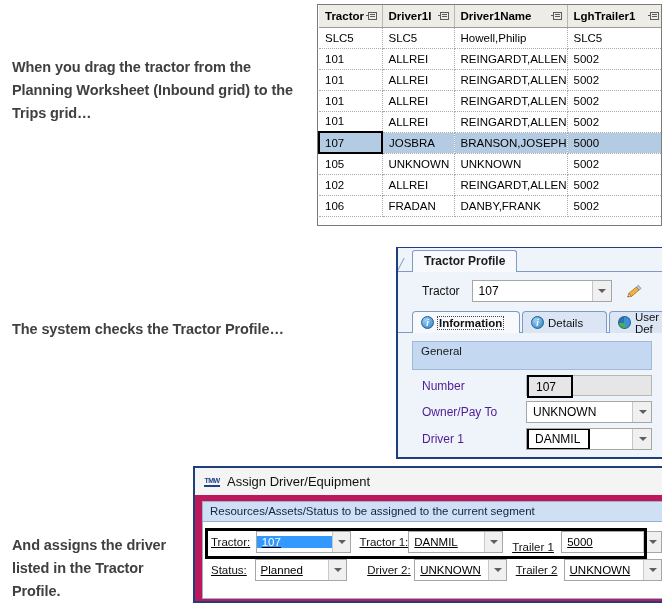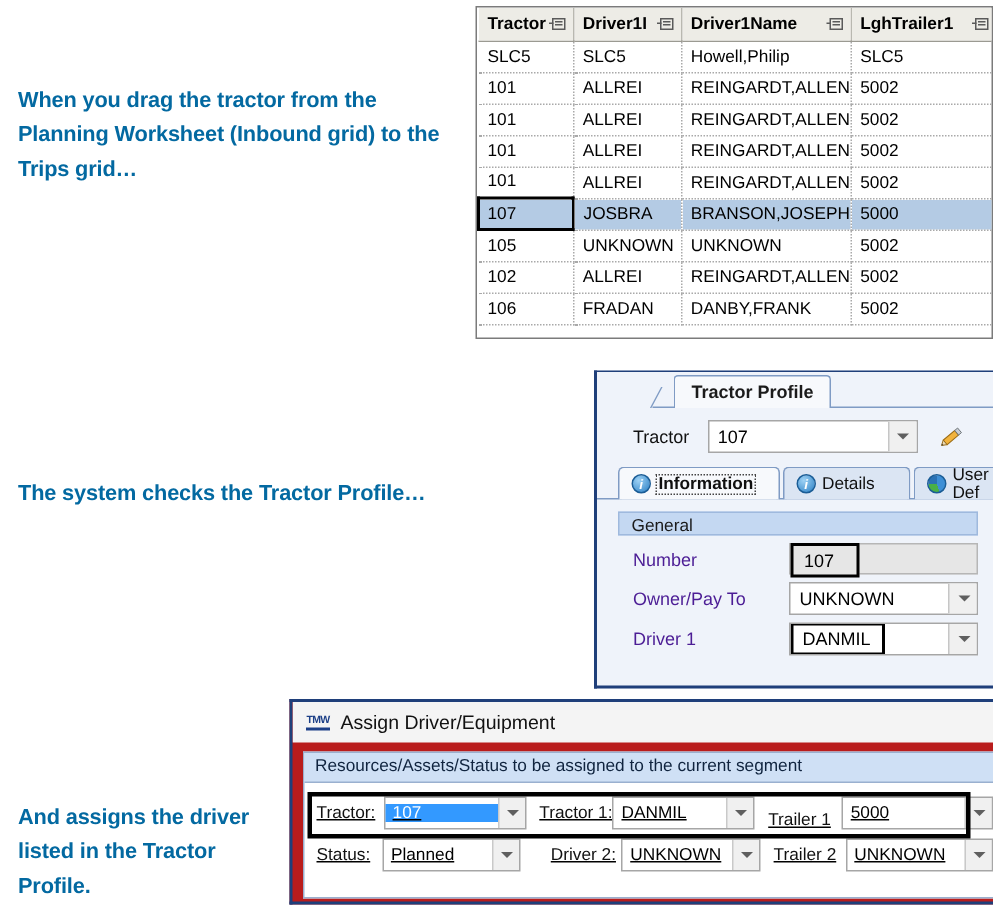--- a/index.html
+++ b/index.html
@@ -11,21 +11,21 @@
     overflow: hidden;
   }
   #root { position: relative; width: 662px; height: 605px; }
 
   
   .callout {
     position: absolute;
     font-weight: bold;
     font-size: 14.5px;
     line-height: 1.58;
-    color: #0369a1;
+    color: #404040;
     letter-spacing: -0.1px;
   }
 
   
   #grid {
     position: absolute;
     left: 317px; top: 4px;
     width: 345px; height: 222px;
     border: 1px solid #7b7b7b;
     background: #ffffff;
@@ -88,21 +88,20 @@
     border-left: 2px solid #1f3f7a;
     border-top: 1px solid #1f3f7a;
     border-bottom: 2px solid #1f3f7a;
     overflow: hidden;
   }
   .tabstrip-top {
     position: relative;
     height: 24px;
     background: #eff3fa;
     border-bottom: 1px solid #7f9bc4;
-    margin-left: 37px;
   }
   .tab-main {
     position: absolute;
     left: 14px; top: 2px;
     height: 22px;
     padding: 3px 11px 0 11px;
     background: #f7f9fc;
     border: 1px solid #7f9bc4;
     border-bottom: none;
     border-radius: 3px 3px 0 0;
@@ -182,21 +181,21 @@
     background: conic-gradient(#3d8fd6 0 45%, #49b049 45% 75%, #2b72b5 75% 100%);
     border: 1px solid #1b5d96;
   }
   .section-bar {
     margin: 8px 10px 0 14px;
     background: #c4d8f2;
     border: 1px solid #9fb9dd;
     font-size: 11.5px;
     color: #1a1a1a;
     padding: 3px 0 3px 8px;
-    height: 16px;
+    height: 29px;
   }
   .field-row {
     display: flex; align-items: center;
     padding: 5px 10px 0 24px;
   }
   .field-row .flbl { width: 104px; font-size: 12px; color: #4c1d95; }
   .readonly-box {
     background: #e6e6e6;
     border: 1px solid #b6b6b6;
     height: 21px;
@@ -215,21 +214,21 @@
     height: 22px; display: inline-flex; align-items: center;
     padding: 0 8px 0 6px; font-size: 12px; color: #000;
     margin: -1px 0;
   }
 
   
   #assign {
     position: absolute;
     left: 193px; top: 466px;
     width: 469px; height: 137px;
-    background: #b91c1c;
+    background: #be185d;
     border: 2px solid #1f3f7a;
     border-right: none;
     overflow: hidden;
   }
   .assign-title {
     height: 27px;
     display: flex; align-items: center; gap: 7px;
     padding-left: 9px;
     font-size: 13px;
     color: #111;

